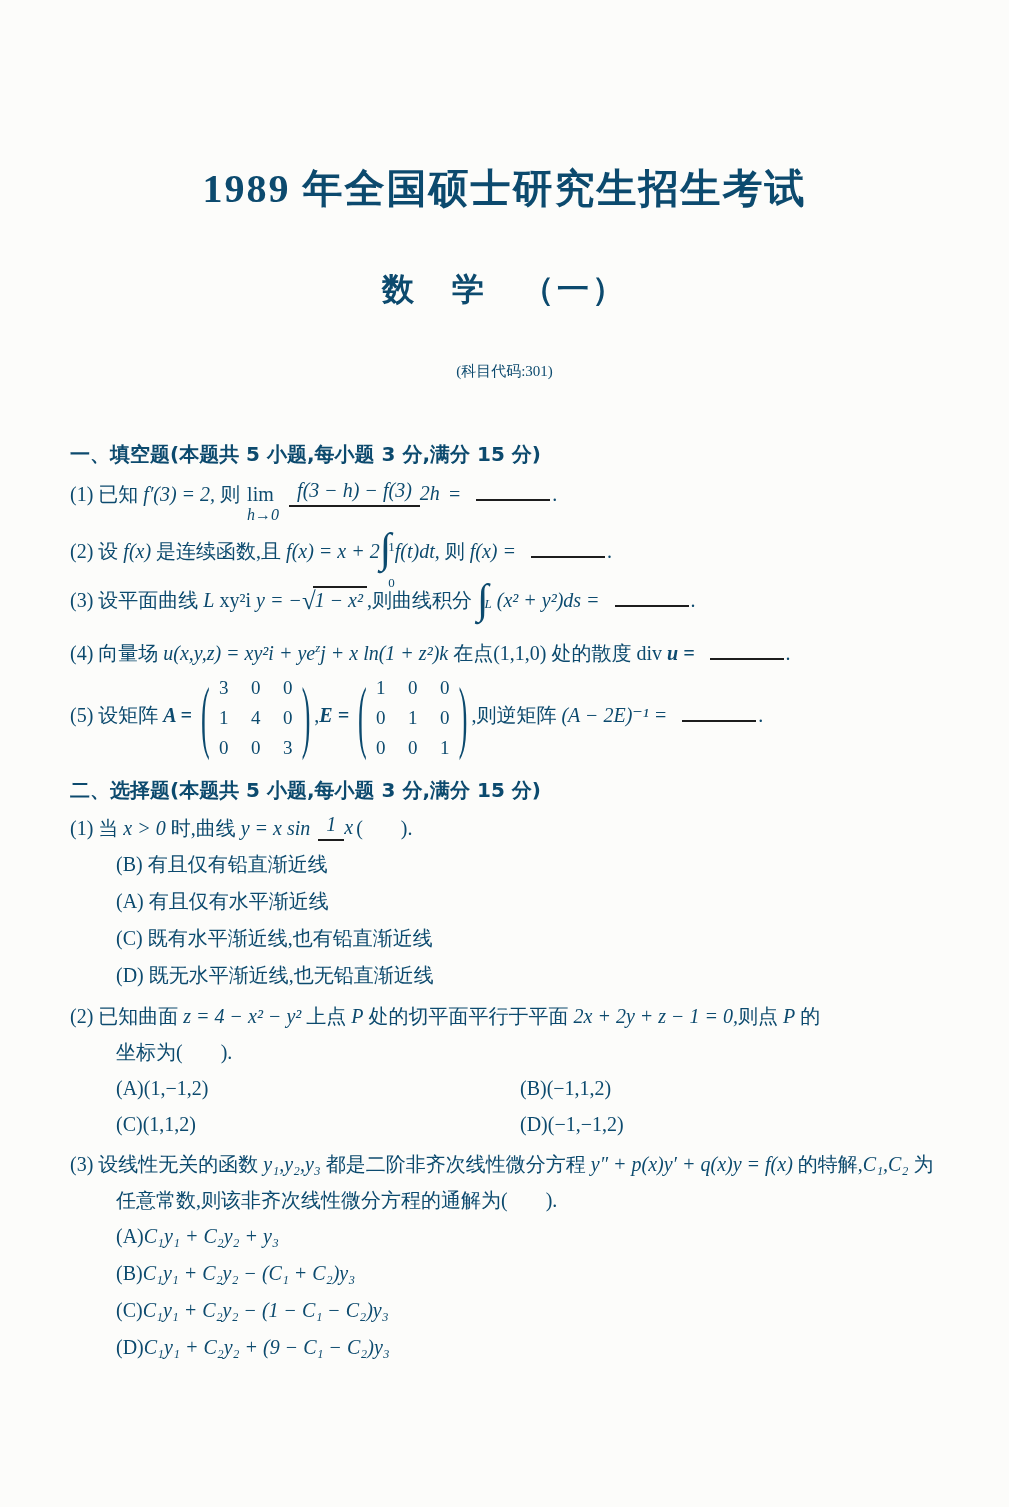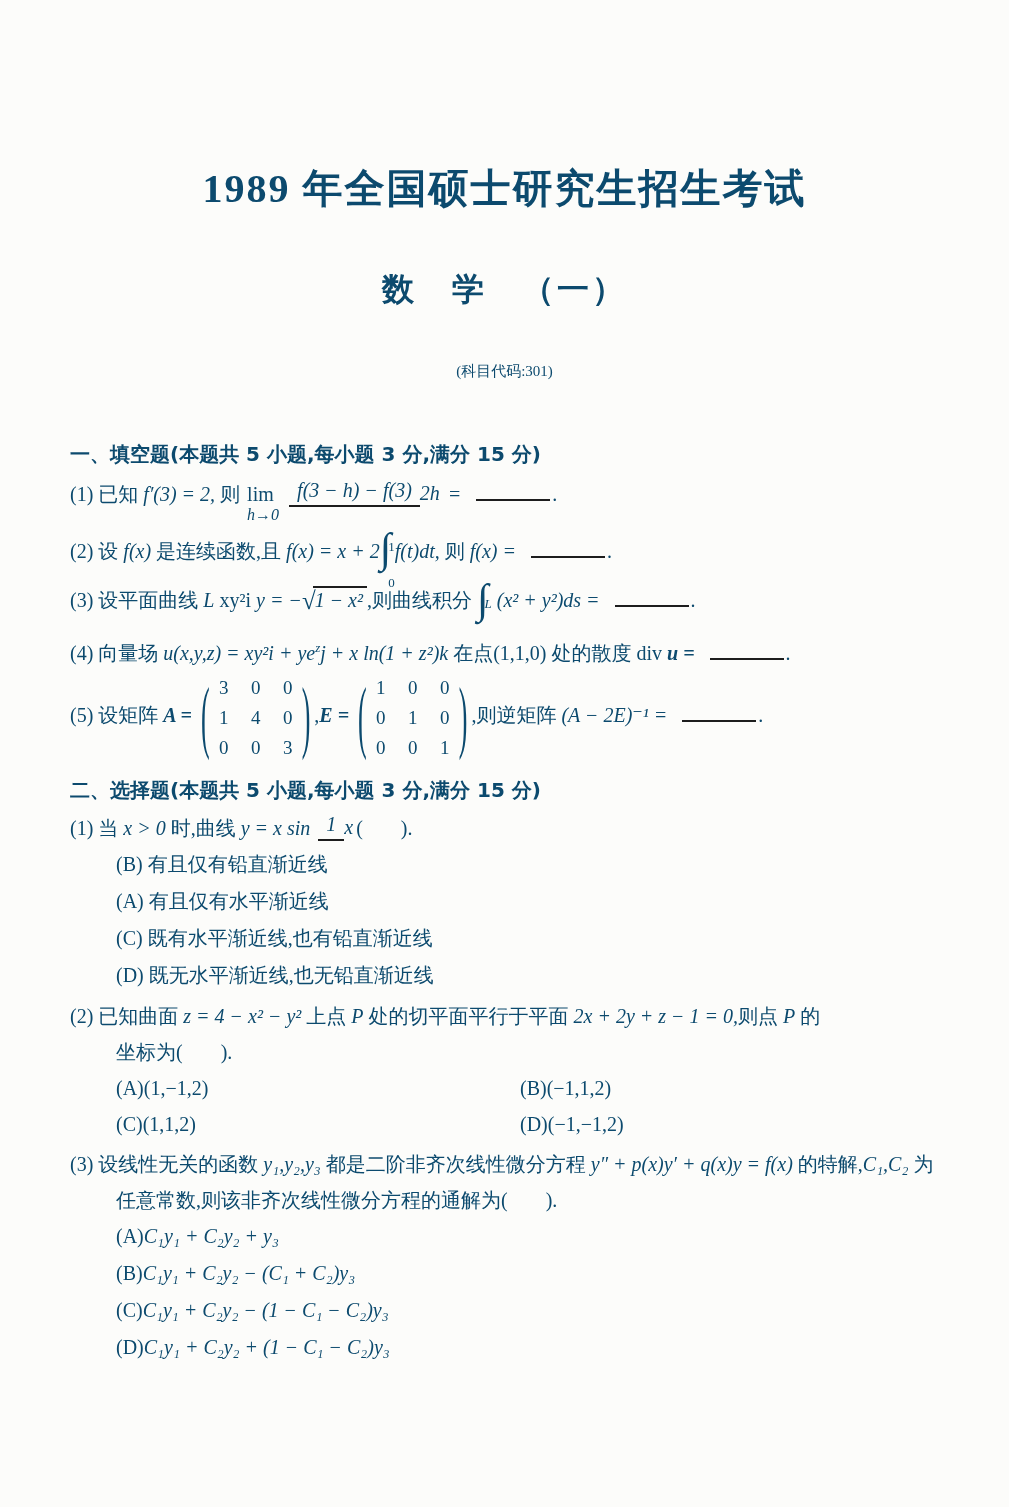--- a/index.html
+++ b/index.html
@@ -312,17 +312,17 @@
       <span class="cn">都是二阶非齐次线性微分方程</span>
       <span class="math">y″ + p(x)y′ + q(x)y = f(x)</span>
       <span class="cn">的特解,</span><span class="math">C₁,C₂</span>
       <span class="cn">为任意常数,则该非齐次线性微分方程的通解为(</span><span class="agap"></span><span class="cn">).</span>
     </p>
 
     <div class="opts">
       <div class="opt"><span class="cn">(A)</span><span class="math">C₁y₁ + C₂y₂ + y₃</span></div>
       <div class="opt"><span class="cn">(B)</span><span class="math">C₁y₁ + C₂y₂ − (C₁ + C₂)y₃</span></div>
       <div class="opt"><span class="cn">(C)</span><span class="math">C₁y₁ + C₂y₂ − (1 − C₁ − C₂)y₃</span></div>
-      <div class="opt"><span class="cn">(D)</span><span class="math">C₁y₁ + C₂y₂ + (1 − C₁ − C₂)y₃</span></div>
+      <div class="opt"><span class="cn">(D)</span><span class="math">C₁y₁ + C₂y₂ + (9 − C₁ − C₂)y₃</span></div>
     </div>
 
   </div>
 </div>
 
 </body></html>

